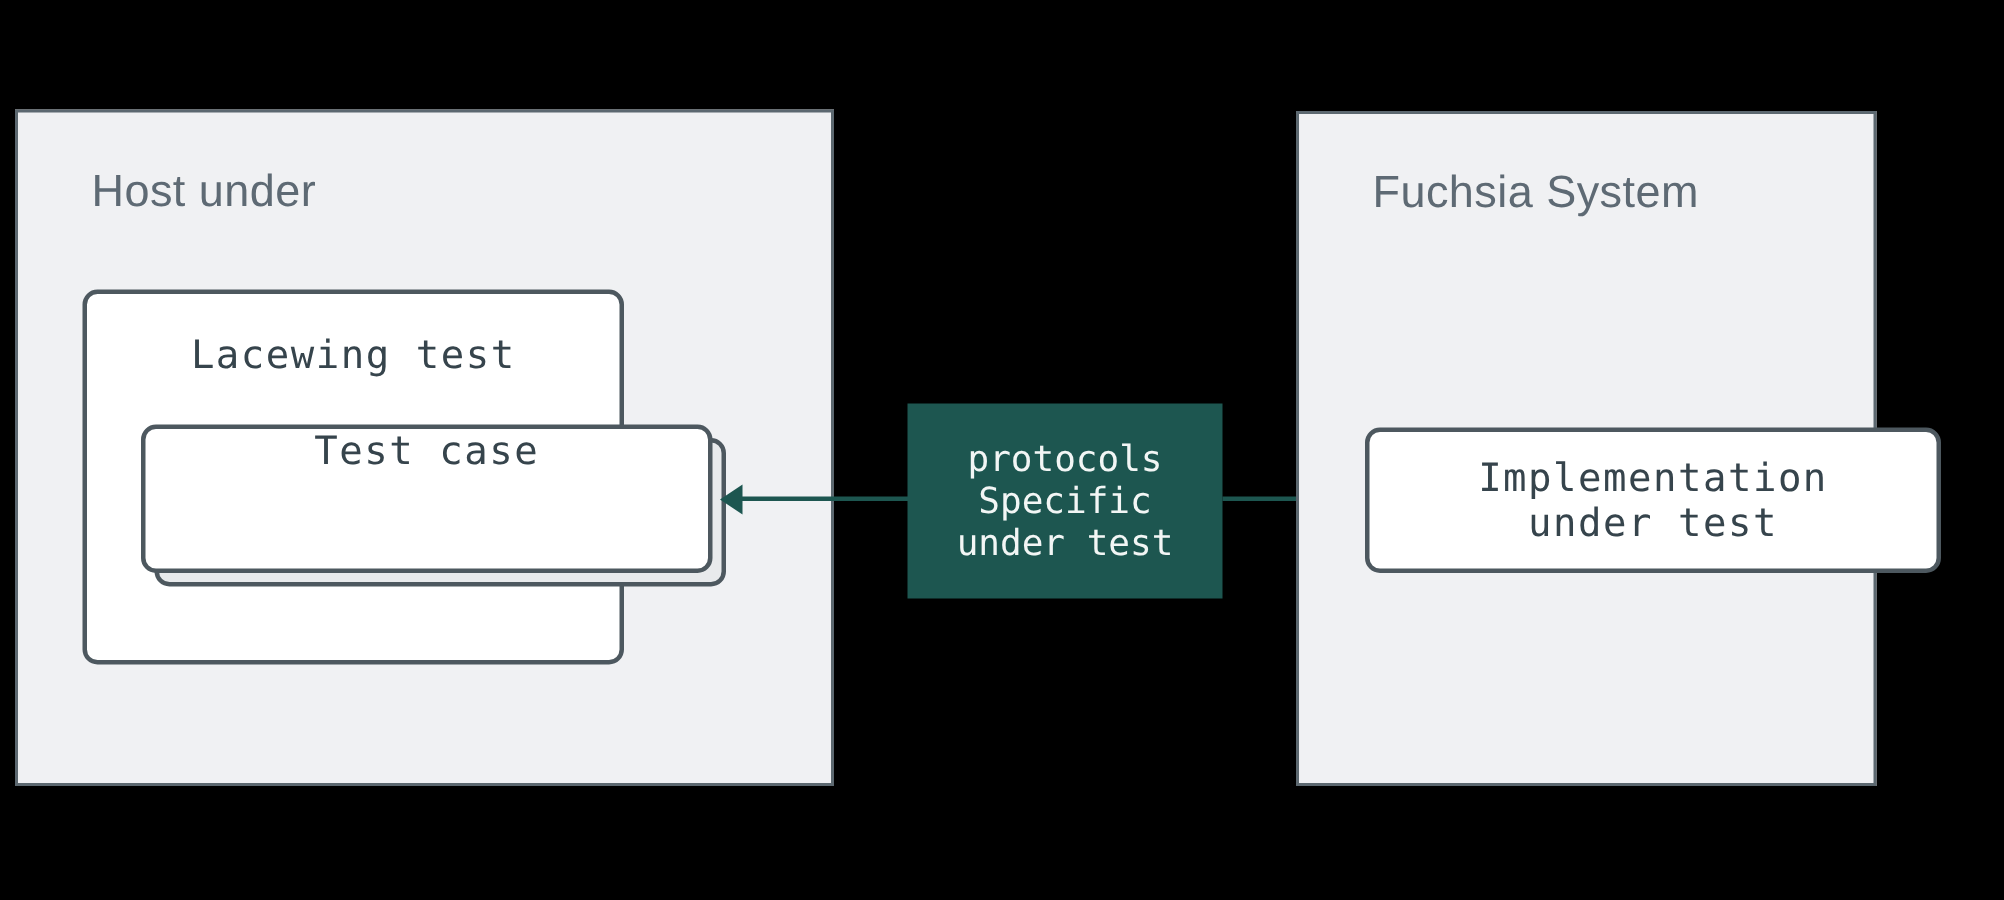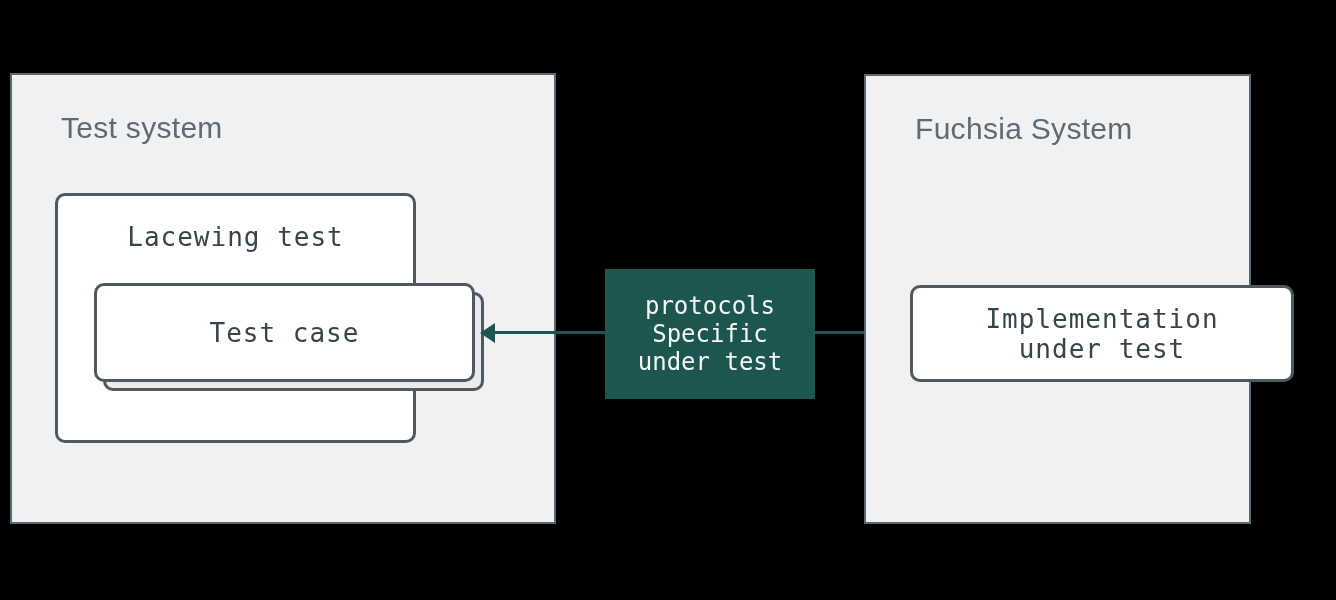--- a/index.html
+++ b/index.html
@@ -75,21 +75,20 @@
   .card-back {
     left: 45px;
     top: 96px;
     background: #E8EAEC;
   }
   .card-front {
     left: 36px;
     top: 87px;
     background: #FFFFFF;
     display: flex;
-    align-items: center;
     justify-content: center;
   }
   .card-front .card-label {
     font-size: 26px;
     letter-spacing: 1px;
   }
 
   
   .teal-node {
     position: absolute;
@@ -156,21 +155,21 @@
   #head-left  { left: 480px; top: 323px; }
   #line-right { left: 815px; top: 331px; width: 79px;  }
   #head-right { left: 892px; top: 323px; }
 </style>
 </head>
 <body>
 
 <div class="canvas">
 
   <section class="panel panel-host">
-    <div class="panel-title">Test system</div>
+    <div class="panel-title">Host under</div>
 
     <div class="lacewing-box">
       <div class="lacewing-label mono">Lacewing test</div>
 
       <div class="card card-back"></div>
 
       <div class="card card-front">
         <span class="card-label mono">Test case</span>
       </div>
     </div>

